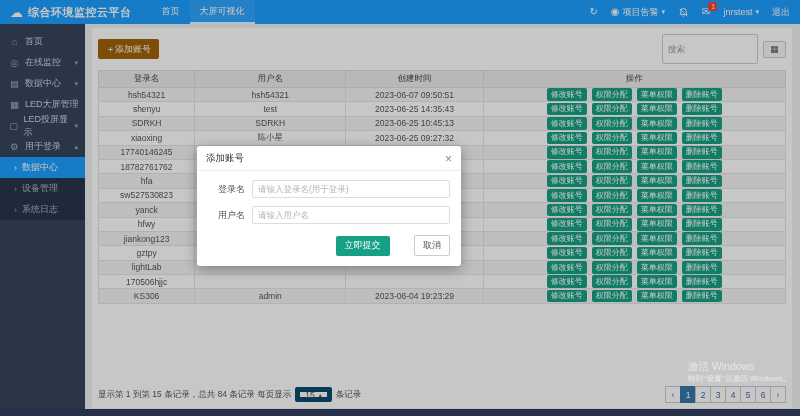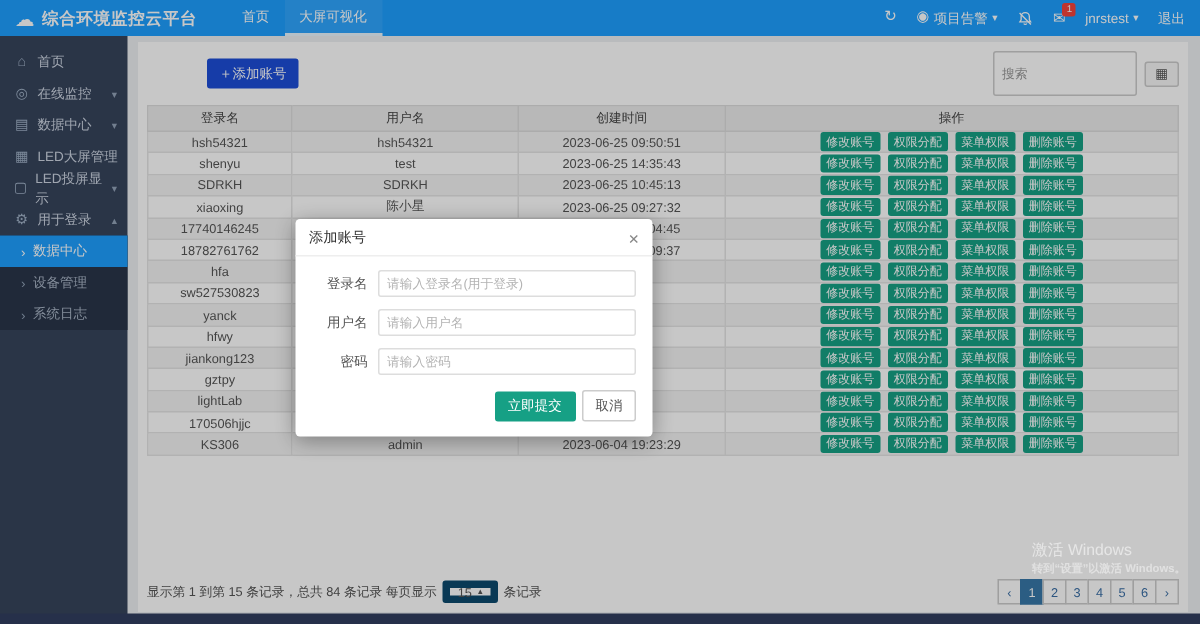--- a/index.html
+++ b/index.html
@@ -29,53 +29,53 @@
   .submenu { background:#293549; }
   .sub-item { height:21px; display:flex; align-items:center; gap:5px; padding-left:14px; color:#a9b5c6; font-size:9px; cursor:pointer; }
   .sub-item .chev { font-size:9px; color:#8fa0b5; }
   .sub-item.active { background:#1e9fff; color:#fff; }
   .sub-item.active .chev { color:#fff; }
 
   
   .main { position:absolute; top:24px; left:85px; right:0; bottom:0; background:#eef0f2; }
   .card { position:absolute; top:4px; left:7px; right:8px; bottom:8px; background:#fff; padding:6px 6px 0 6px; }
   .toolbar { display:flex; align-items:center; }
-  .btn-add { background:#1d4ed8; color:#fff; border:none; border-radius:2px; font-size:9px; padding:3.5px 8px; cursor:pointer;margin-left:40px; }
+  .btn-add { background:#a16207; color:#fff; border:none; border-radius:2px; font-size:9px; padding:3.5px 8px; cursor:pointer; }
   .toolbar-right { margin-left:auto; display:flex; align-items:center; }
   .search-input { width:96px; height:17px; border:1px solid #ccc; border-radius:2px; font-size:8.5px; padding:14px 5px; color:#333; }
   .search-input::placeholder { color:#999; }
   .btn-cols { width:23px; height:17px; margin-left:5px; border:1px solid #ccc; background:#f6f6f6; border-radius:2px; font-size:9px; color:#555; cursor:pointer; line-height:1; }
 
   table { width:100%; border-collapse:collapse; table-layout:fixed; margin-top:6px; }
   th { background:#ececec; border:1px solid #ddd; font-size:8.5px; font-weight:normal; color:#444; height:17px; }
   td { border:1px solid #e4e4e4; font-size:8.5px; color:#555; text-align:center; height:14.4px; padding:0 2px; white-space:nowrap; overflow:hidden; }
   tbody tr:nth-child(odd) { background:#f4f4f4; }
   .act-btn { display:inline-block; background:#16a085; color:#fff; border:none; border-radius:2px; font-size:8px; padding:1.5px 4px; margin:0 2.5px; cursor:pointer; line-height:1.2; }
 
   .table-footer { position:absolute; left:6px; right:6px; bottom:5px; display:flex; align-items:center; font-size:8.5px; color:#555; }
   .page-size { display:inline-flex; align-items:center; gap:4px; border:5px solid #0c4a6e; border-radius:2px; background:#fff; height:15px; padding:0 5px; margin:0 4px; cursor:pointer; }
   .page-size .caret { font-size:6px; color:#555; }
   .pagination { margin-left:auto; display:flex; }
   .page-btn { min-width:16px; height:17px; border:1px solid #ccc; margin-left:-1px; background:#fff; color:#3a6ea5; font-size:8.5px; display:flex; align-items:center; justify-content:center; padding:0 4px; cursor:pointer; }
   .page-btn.active { background:#3878a8; border-color:#3878a8; color:#fff; }
 
   
   .dim-overlay { position:fixed; inset:0; background:rgba(0,0,0,.22); z-index:40; }
-  .modal { position:fixed; left:197px; top:146px; width:238px; background:#fff; border-radius:3px; box-shadow:0 3px 14px rgba(0,0,0,.35); z-index:50; }
+  .modal { position:fixed; left:197px; top:146px; width:264px; background:#fff; border-radius:3px; box-shadow:0 3px 14px rgba(0,0,0,.35); z-index:50; }
   .modal-header { display:flex; align-items:center; padding:6px 9px 5px; border-bottom:1px solid #eee; }
   .modal-title { font-size:9.5px; color:#333; }
   .modal-close { margin-left:auto; font-size:12px; color:#888; cursor:pointer; line-height:1; }
   .modal-body { padding:9px 11px 1px; }
   .form-row { display:flex; align-items:center; margin-bottom:8px; }
   .form-label { width:44px; text-align:right; font-size:9px; color:#555; padding-right:7px; flex:none; }
   .form-input { flex:1; height:18px; border:1px solid #ddd; border-radius:2px; font-size:8.5px; padding:0 5px; color:#333; }
   .form-input::placeholder { color:#b3b3b3; }
   .modal-footer { text-align:right; padding:1px 11px 10px; }
   .btn-submit { background:#16a085; color:#fff; border:none; border-radius:2px; font-size:9px; padding:3.5px 9px; cursor:pointer; }
-  .btn-cancel { background:#fff; color:#555; border:1px solid #ccc; border-radius:2px; font-size:9px; padding:3px 8px; margin-left:0; cursor:pointer; }
+  .btn-cancel { background:#fff; color:#555; border:1px solid #ccc; border-radius:2px; font-size:9px; padding:3px 8px; margin-left:20px; cursor:pointer; }
 
   
   .watermark { position:fixed; left:688px; top:360px; z-index:60; color:rgba(255,255,255,.55); pointer-events:none; }
   .watermark .wm1 { font-size:10.5px; }
   .watermark .wm2 { font-size:7.5px; margin-top:0; color:rgba(255,255,255,.45);font-weight:bold; }
   .taskbar { position:fixed; left:0; right:0; bottom:0; height:7px; background:#26304a; z-index:55; }
 </style>
 </head>
 <body>
 
@@ -182,21 +182,21 @@
           <th>登录名</th>
           <th>用户名</th>
           <th>创建时间</th>
           <th>操作</th>
         </tr>
       </thead>
       <tbody id="table-body">
           <tr>
             <td>hsh54321</td>
             <td>hsh54321</td>
-            <td>2023-06-25 09:50:51</td>
+            <td>2023-06-07 09:50:51</td>
             <td class="ops"><button class="act-btn">修改账号</button><button class="act-btn">权限分配</button><button class="act-btn">菜单权限</button><button class="act-btn">删除账号</button></td>
           </tr>
           <tr>
             <td>shenyu</td>
             <td>test</td>
             <td>2023-06-25 14:35:43</td>
             <td class="ops"><button class="act-btn">修改账号</button><button class="act-btn">权限分配</button><button class="act-btn">菜单权限</button><button class="act-btn">删除账号</button></td>
           </tr>
           <tr>
             <td>SDRKH</td>
@@ -307,24 +307,20 @@
   </div>
   <div class="modal-body">
     <div class="form-row">
       <span class="form-label">登录名</span>
       <input class="form-input" placeholder="请输入登录名(用于登录)" style="">
     </div>
     <div class="form-row">
       <span class="form-label">用户名</span>
       <input class="form-input" placeholder="请输入用户名" style="">
     </div>
-    <div class="form-row">
-      <span class="form-label">密码</span>
-      <input class="form-input" placeholder="请输入密码" style="">
-    </div>
   </div>
   <div class="modal-footer">
     <button class="btn-submit">立即提交</button>
     <button class="btn-cancel">取消</button>
   </div>
 </div>
 
 <div class="watermark">
   <div class="wm1">激活 Windows</div>
   <div class="wm2">转到“设置”以激活 Windows。</div>

